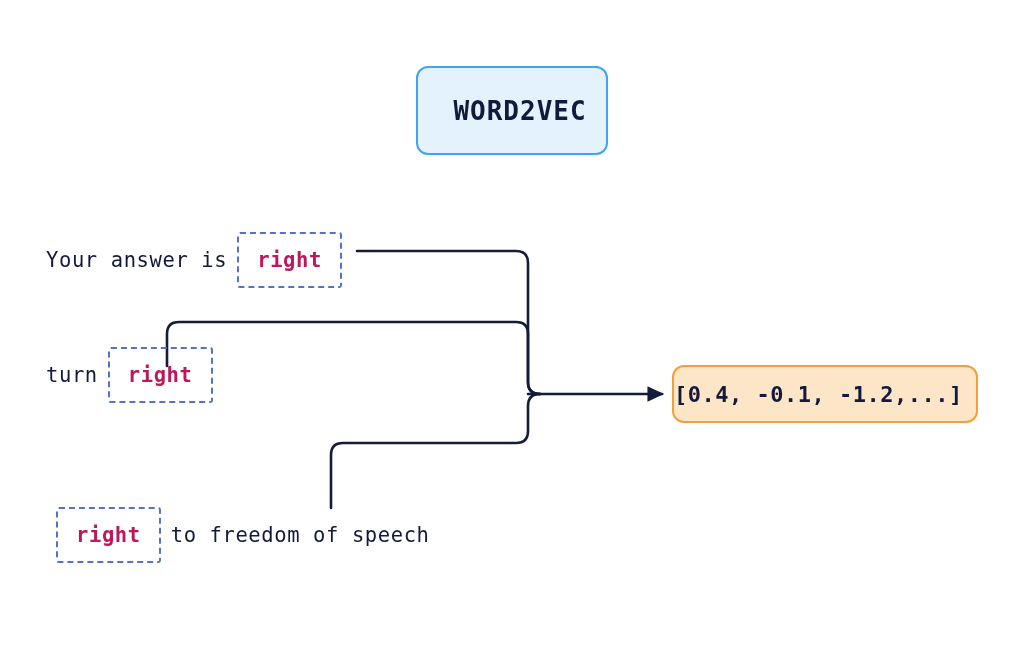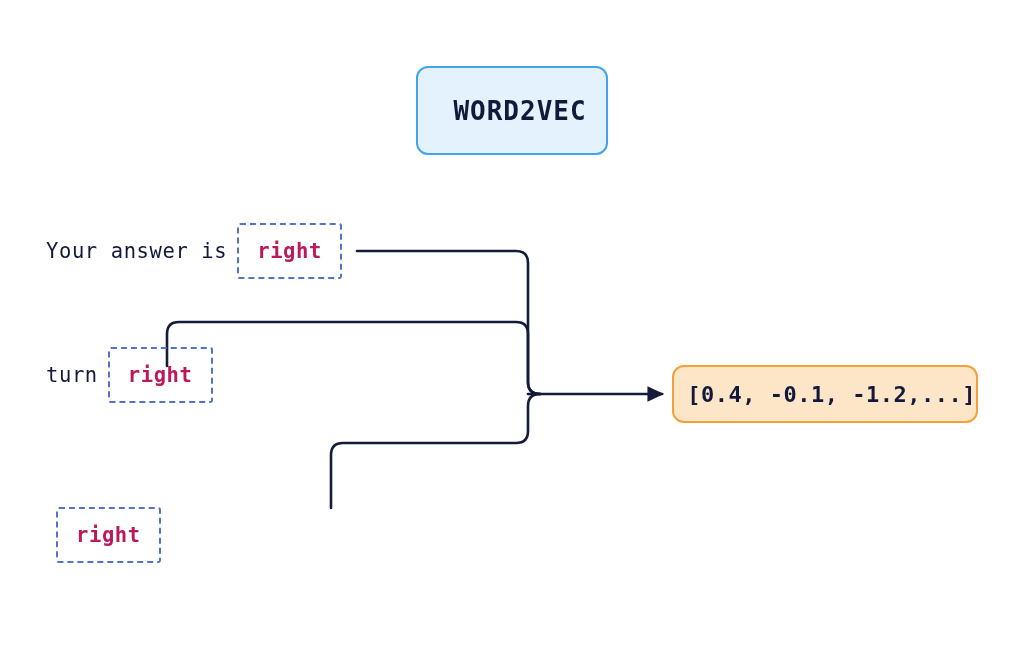--- a/index.html
+++ b/index.html
@@ -74,38 +74,38 @@
     border-radius: 3px;
     height: 56px;
     padding: 0 18px;
     color: #be185d;
     background: transparent;
     font-weight: bold;
   }
   .gap-l { width: 10px; display:inline-block; }
   .gap-r { width: 10px; display:inline-block; }
 
-  #row1 { left: 46px; top: 223px; height: 56px; }
+  #row1 { left: 46px; top: 232px; height: 56px; }
   #row2 { left: 46px; top: 347px; height: 56px; }
   #row3 { left: 46px; top: 507px; height: 56px; }
 
   
   .vec-box {
     position: absolute;
     left: 672px;
     top: 365px;
     width: 306px;
     height: 58px;
     box-sizing: border-box;
     background: #fde6c7;
     border: 2px solid #f3a03a;
     border-radius: 12px;
     display: flex;
     align-items: center;
-    justify-content: flex-end;
+    justify-content: flex-start;
   }
   .vec-label {
     font-family: "DejaVu Sans Mono", "Liberation Mono", monospace;
     font-size: 22px;
     font-weight: bold;
     color: #12193a;
     letter-spacing: 0.5px;
     white-space: nowrap;
   }
 </style>
@@ -147,19 +147,20 @@
     <span class="seg">turn</span>
     <span class="gap-l"></span>
     <span class="target">right</span>
     <span class="gap-r"></span>
   </div>
 
   <div class="sentence" id="row3">
     <span class="gap-l"></span>
     <span class="target">right</span>
     <span class="gap-r"></span>
+    <span class="seg">to freedom of speech</span>
   </div>
 
   <div class="vec-box">
     <span class="vec-label">[0.4, -0.1, -1.2,...]</span>
   </div>
 
 </div>
 
 </body></html>

